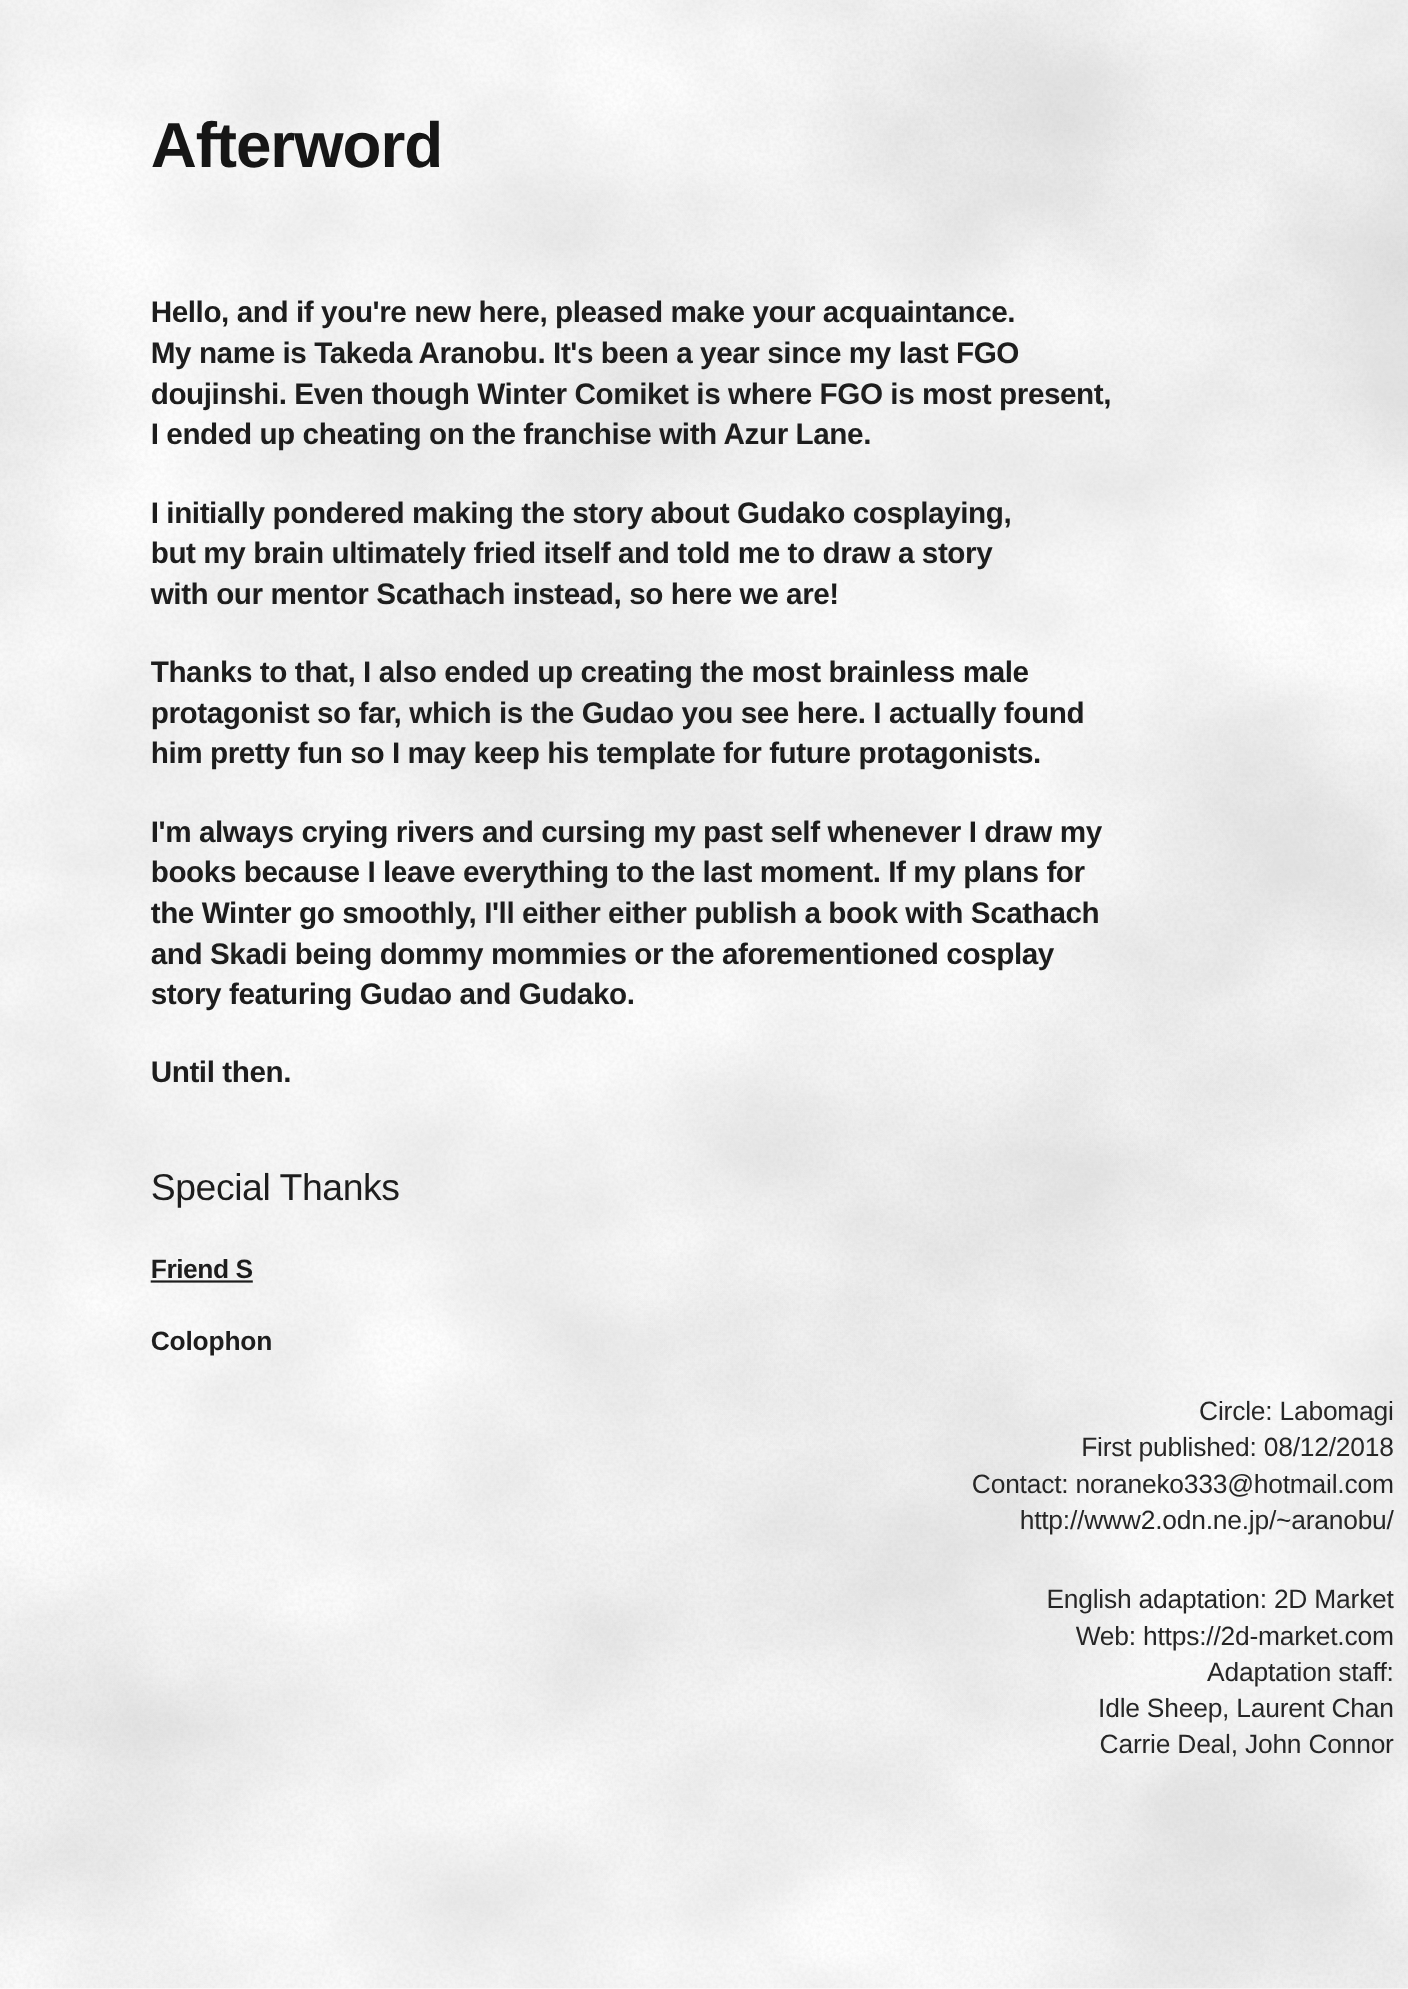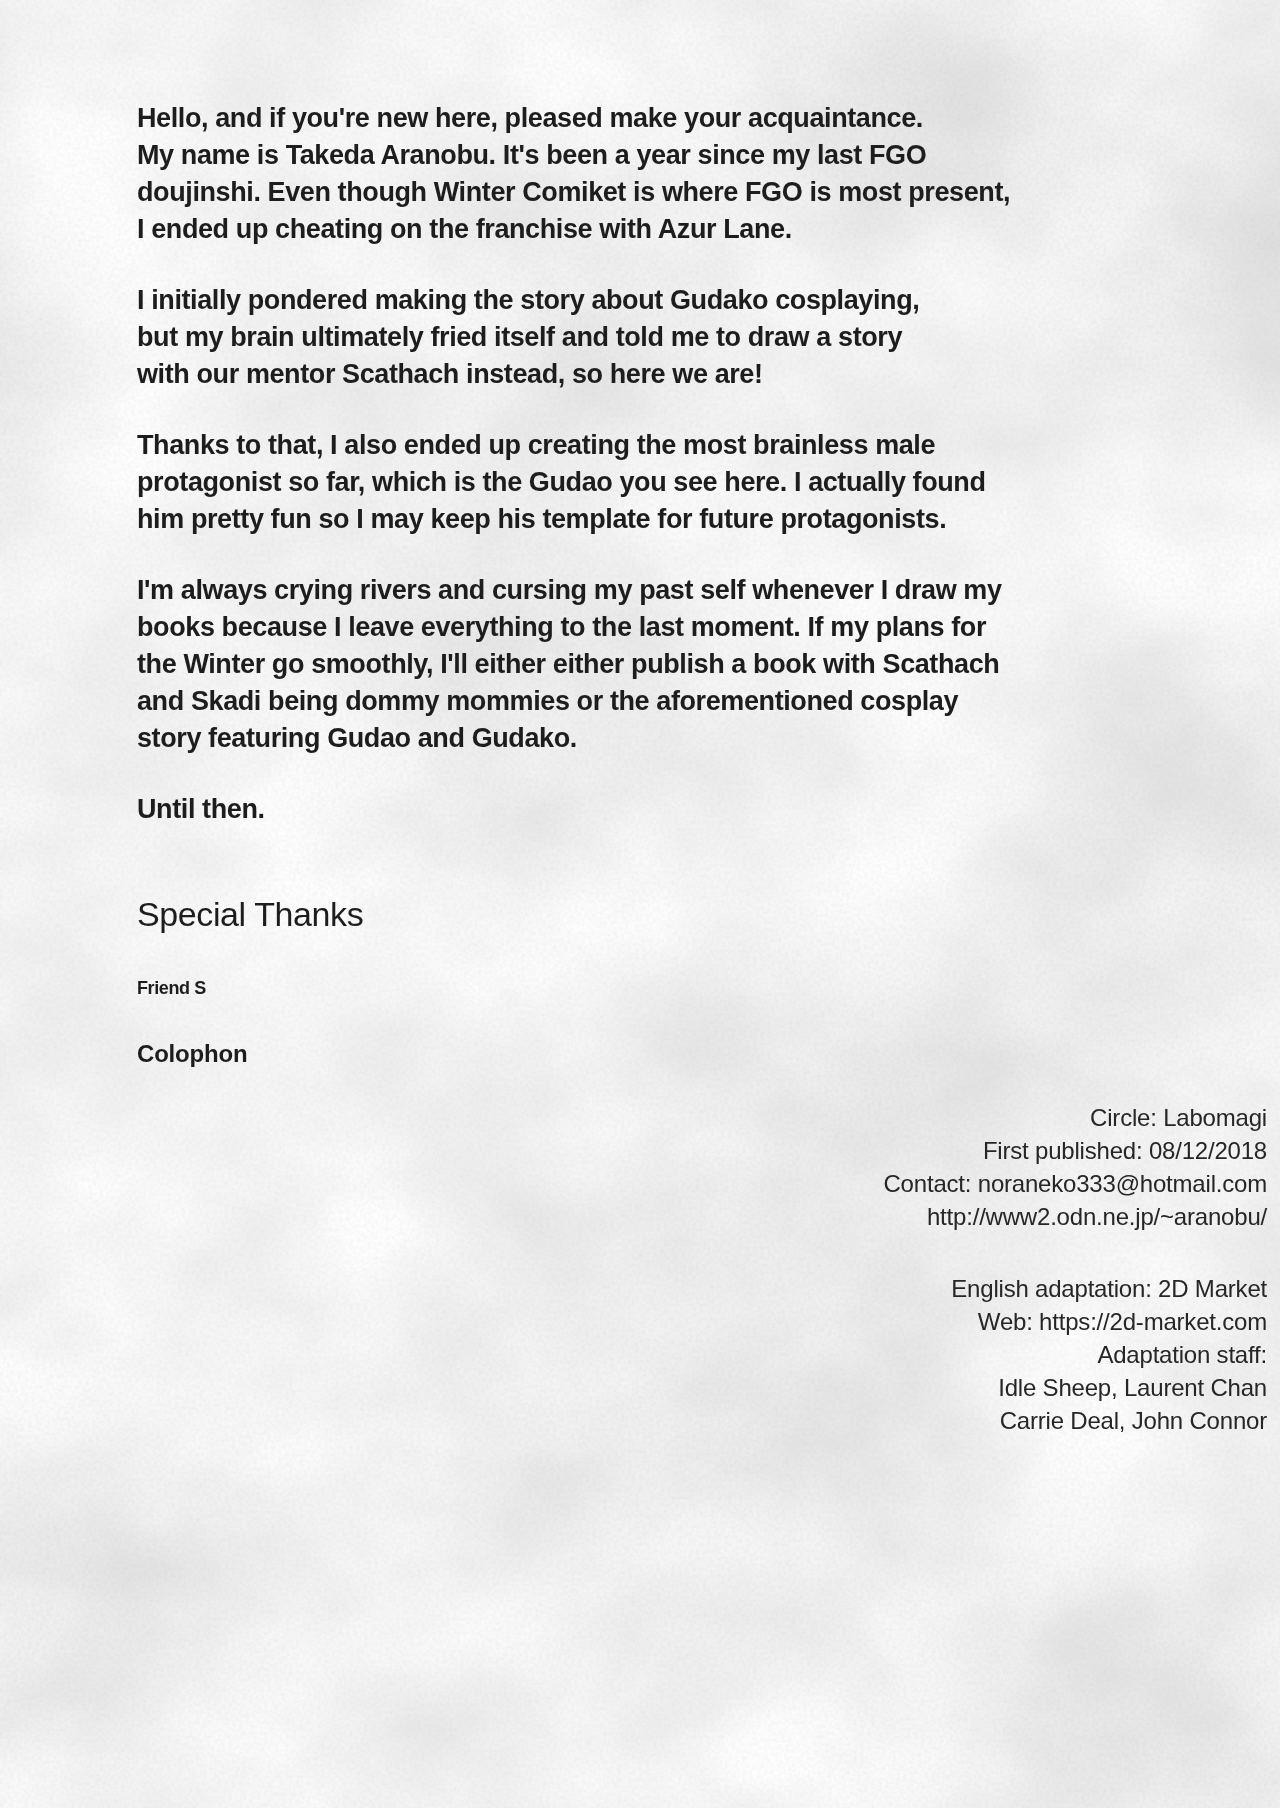--- a/index.html
+++ b/index.html
@@ -70,25 +70,26 @@
     font-size: 34px;
     line-height: 37px;
     font-weight: 400;
     letter-spacing: -0.4px;
     color: #1d1d1d;
   }
   .thanks-names {
     margin-top: 37px;
   }
   .thanks-name {
-    font-size: 18px;
+    font-size: 24px;
     line-height: 37px;
     font-weight: 700;
     letter-spacing: -0.4px;
     color: #1d1d1d;
+    text-decoration: underline;
   }
   .colophon-heading {
     margin-top: 30px;
     font-size: 24px;
     line-height: 33px;
     font-weight: 700;
     letter-spacing: -0.2px;
     color: #1d1d1d;
   }
   .colophon-block-1 { margin-top: 31px; }
@@ -123,20 +124,21 @@
                   0 0 0 0 0.62
                   0 0 0 0.30 -0.10"></feColorMatrix>
       </filter>
     </defs>
     <rect x="0" y="0" width="1280" height="1808" filter="url(#clouds)"></rect>
     <rect x="0" y="0" width="1280" height="1808" filter="url(#speck)"></rect>
   </svg>
 
   <div class="content">
 
+    <h1 class="title">Afterword</h1>
 
     <div class="essay">
       <p class="para">Hello, and if you're new here, pleased make your acquaintance.
 My name is Takeda Aranobu. It's been a year since my last FGO
 doujinshi. Even though Winter Comiket is where FGO is most present,
 I ended up cheating on the franchise with Azur Lane.</p>
       <p class="para">I initially pondered making the story about Gudako cosplaying,
 but my brain ultimately fried itself and told me to draw a story
 with our mentor Scathach instead, so here we are!</p>
       <p class="para">Thanks to that, I also ended up creating the most brainless male

